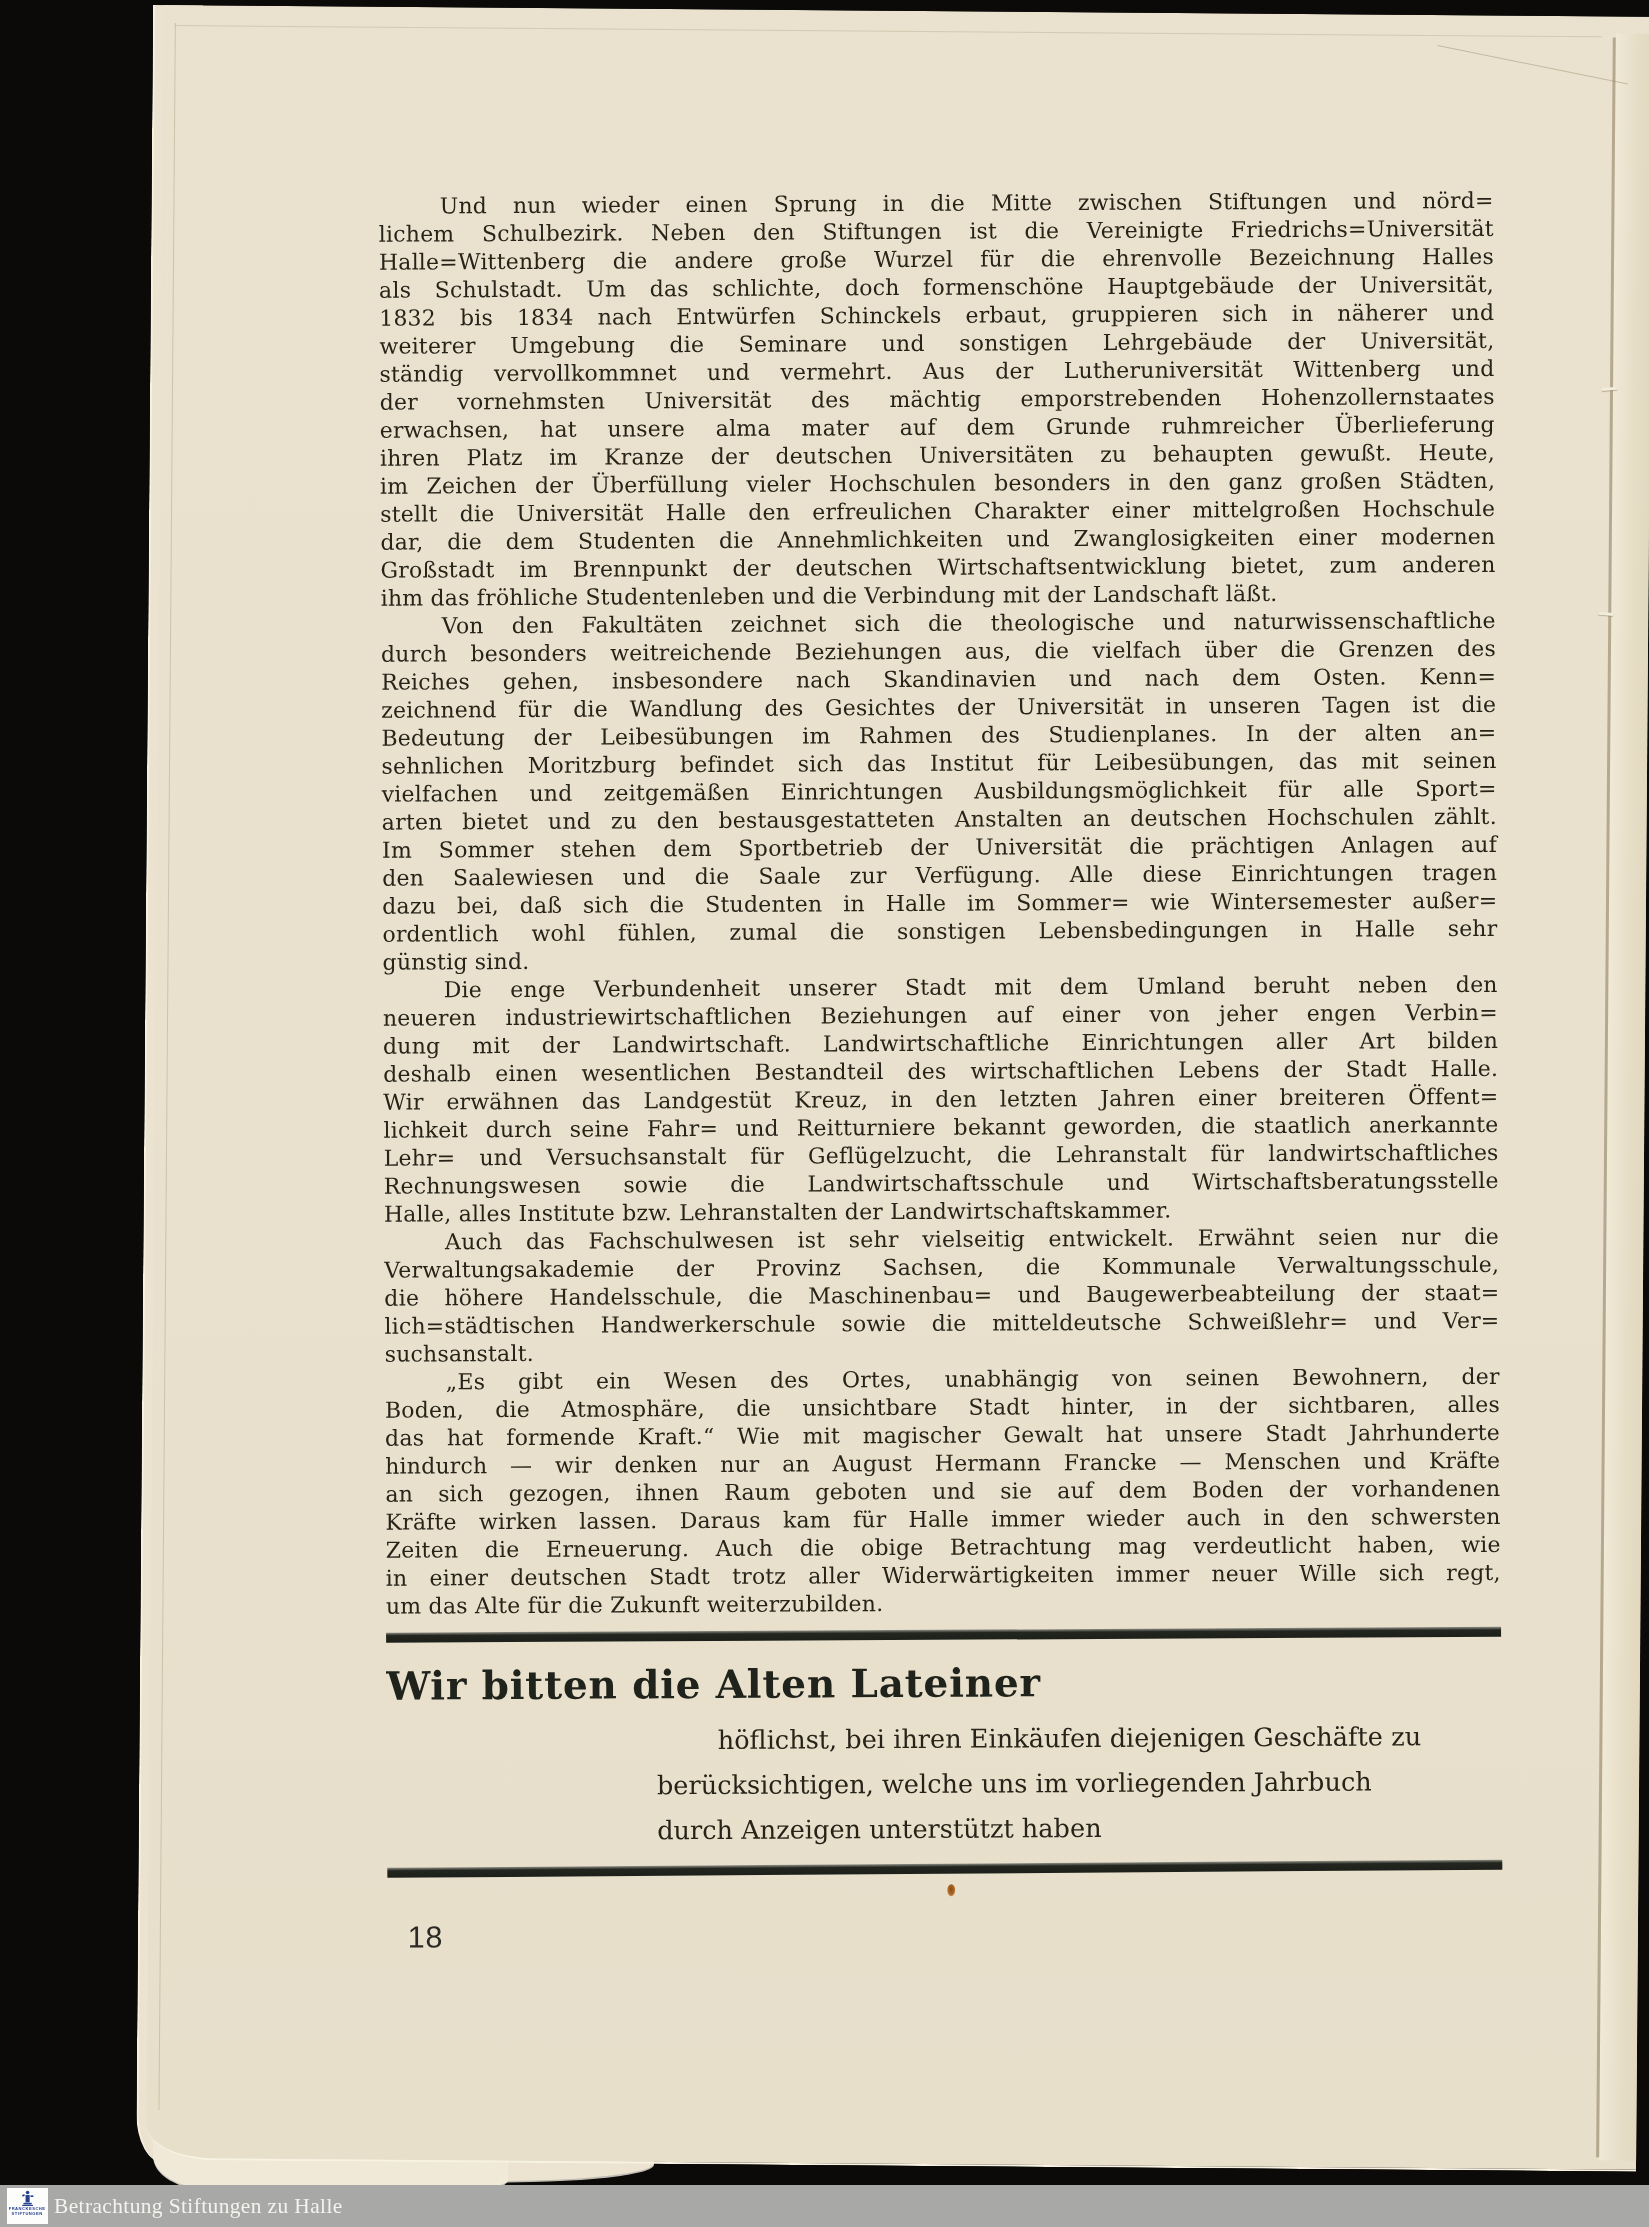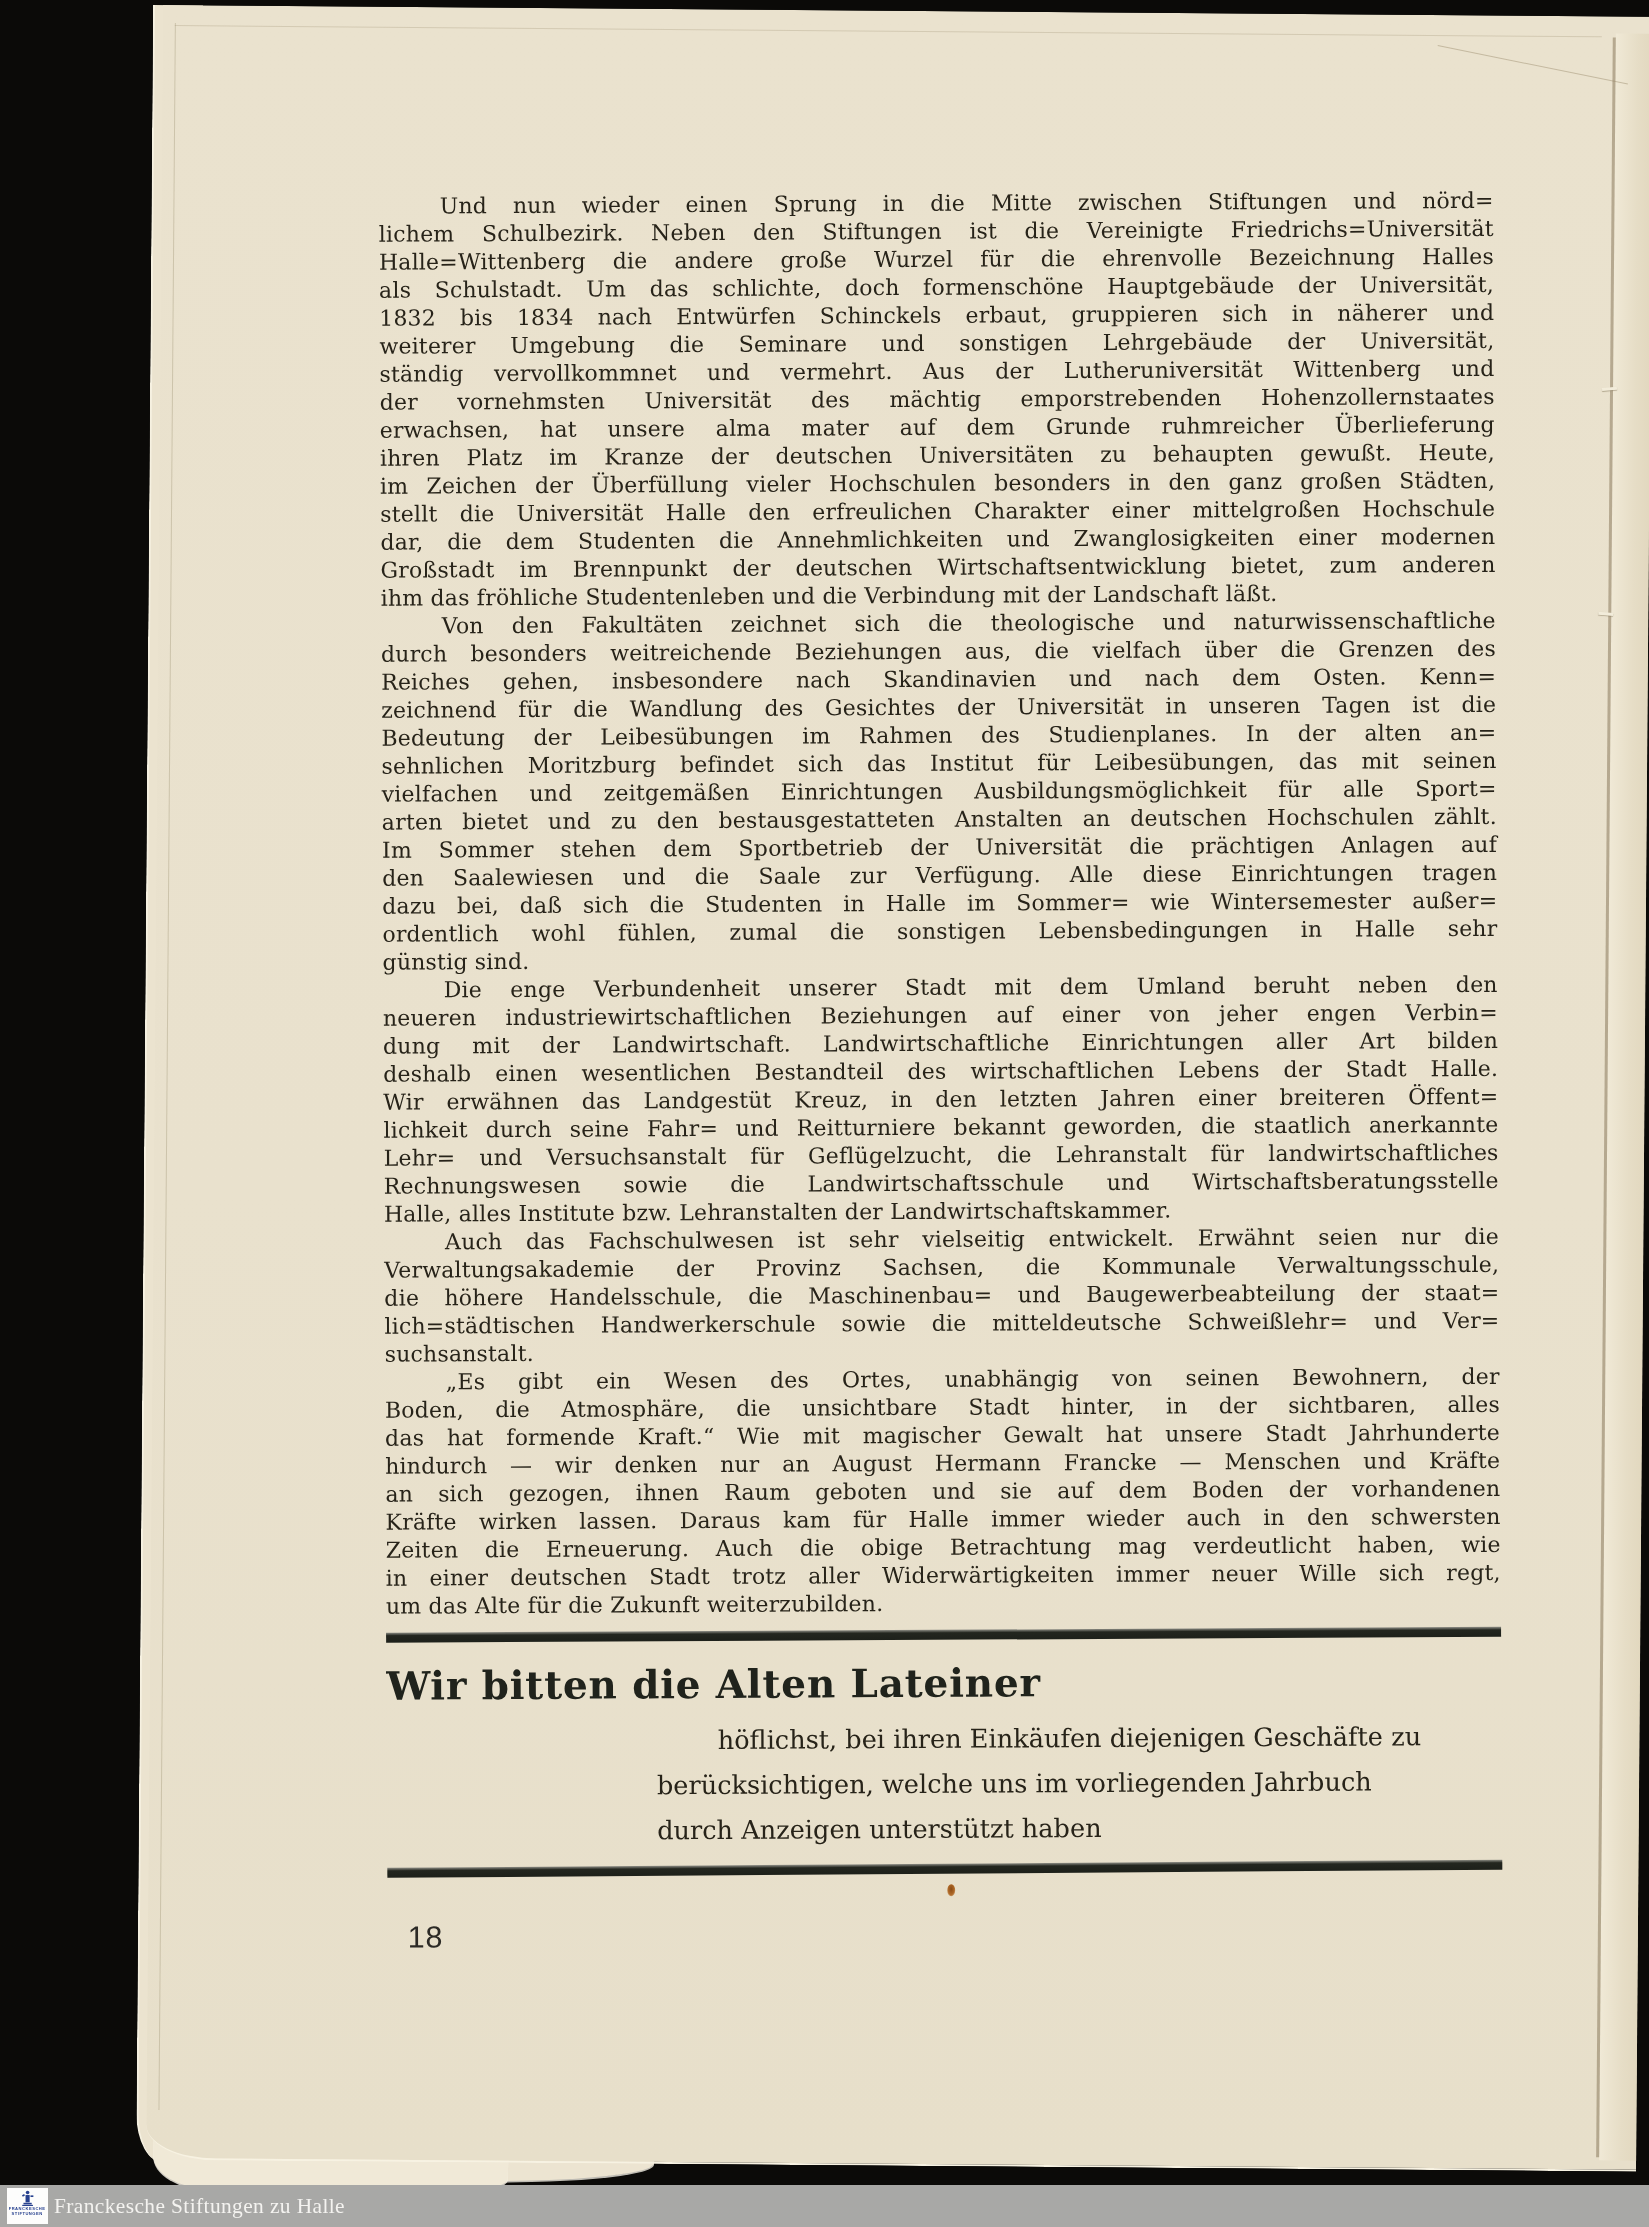--- a/index.html
+++ b/index.html
@@ -224,16 +224,16 @@
       <circle cx="8" cy="3" r="2.2" fill="#27418f"></circle>
       <rect x="5.5" y="6" width="5" height="9" fill="#27418f"></rect>
       <rect x="1.5" y="5.5" width="3" height="2" fill="#27418f" transform="rotate(-30 3 6.5)"></rect>
       <rect x="11.5" y="6.5" width="3.5" height="2" fill="#27418f"></rect>
       <rect x="3" y="15.5" width="10" height="2" fill="#27418f"></rect>
       <rect x="1.5" y="18" width="13" height="1.6" fill="#27418f"></rect>
     </svg>
     <div class="footer-logo-text">FRANCKESCHE</div>
     <div class="footer-logo-text">STIFTUNGEN</div>
   </div>
-  <div class="footer-title">Franckesche Stiftungen zu Halle</div>
+  <div class="footer-title">Betrachtung Stiftungen zu Halle</div>
   <div class="footer-dfg">DFG</div>
 </div>
 
 
 </body></html>

